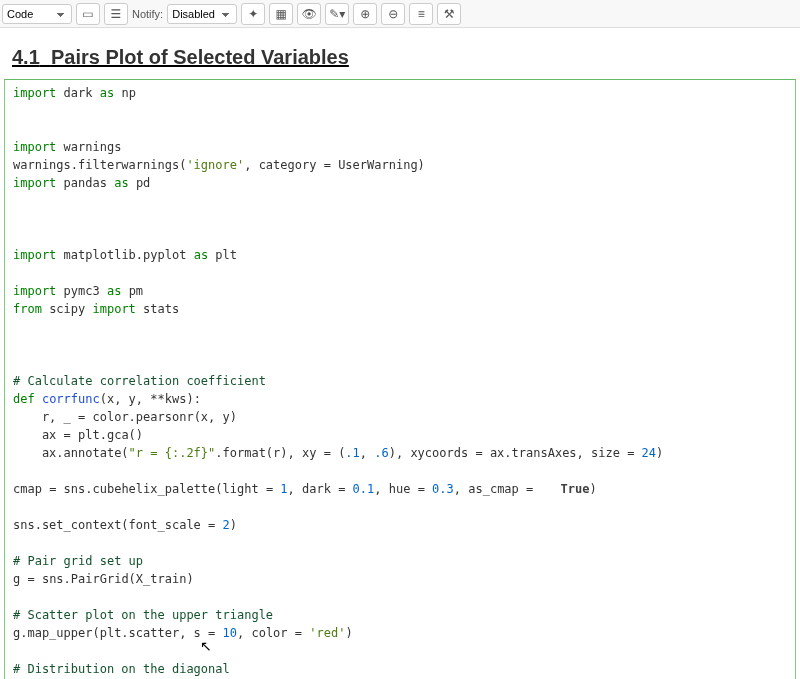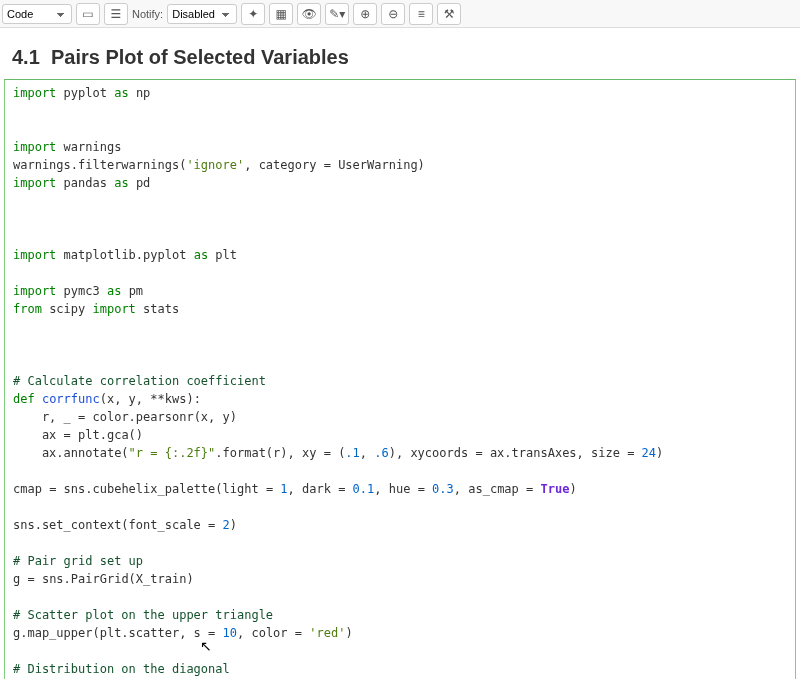--- a/index.html
+++ b/index.html
@@ -2,29 +2,29 @@
 <html><head>
 <meta charset="utf-8">
 <style>
 * { box-sizing: border-box; margin: 0; padding: 0; }
 body { font-family: -apple-system, BlinkMacSystemFont, "Segoe UI", sans-serif; background: #fff; width: 800px; height: 679px; overflow: hidden; position: relative; }
 .toolbar { display: flex; align-items: center; gap: 4px; padding: 4px 2px; border-bottom: 1px solid #ddd; background: #f8f8f8; height: 28px; }
 .dropdown { font-size: 11px; padding: 2px 4px; border: 1px solid #ccc; border-radius: 3px; background: #fff; width: 70px; height: 20px; appearance: none; -webkit-appearance: none; background-image: linear-gradient(45deg, transparent 50%, #666 50%), linear-gradient(135deg, #666 50%, transparent 50%); background-position: calc(100% - 10px) 8px, calc(100% - 6px) 8px; background-size: 4px 4px, 4px 4px; background-repeat: no-repeat; }
 .toolbar-btn { width: 24px; height: 22px; border: 1px solid #ccc; border-radius: 3px; background: #fff; cursor: pointer; display: flex; align-items: center; justify-content: center; font-size: 12px; color: #555; }
 .toolbar-label { font-size: 11px; color: #555; }
 .notebook { padding: 8px 4px; overflow-y: auto; height: calc(100% - 28px); }
-.heading-cell { padding: 10px 8px 10px 8px; }
+.heading-cell { padding: 10px 8px 10px 8px; text-decoration: underline; }
 .heading-cell h3 { font-size: 20px; font-weight: bold; color: #333; }
 .input-cell { border: 1px solid #7fcf7f; border-top: 1px solid #66b966; background: #fff; margin: 0 0 0 0; position: relative; }
 .code-area { font-family: "Menlo", "Monaco", "Consolas", monospace; font-size: 12px; line-height: 1.5; padding: 4px 8px; color: #333; white-space: pre; }
 .kw { color: #008000; font-weight: normal; }
 .str { color: #4d7c0f; }
 .num { color: #0064c8; }
 .name { color: #1d4ed8; }
-.bool { color: #6d28d9; font-weight: bold; }
+.bool { color: #404040; font-weight: bold; margin-left: 20px; }
 .cmt { color: #14532d; }
 .cursor-arrow { position: absolute; left: 200px; top: 638px; font-size: 14px; color: #000; pointer-events: none; }
 </style>
 </head>
 <body>
 
 <div class="toolbar">
   <select class="dropdown"><option>Code</option></select>
   <button class="toolbar-btn">▭</button>
   <button class="toolbar-btn">☰</button>
@@ -40,21 +40,21 @@
   <button class="toolbar-btn">⚒</button>
 </div>
 
 <div class="notebook">
 
   <div class="heading-cell">
     <h3><span>4.1</span>&nbsp;&nbsp;<span>Pairs Plot of Selected Variables</span></h3>
   </div>
 
   <div class="input-cell">
-<div class="code-area"><span class="kw">import</span> <span>pyplot</span> <span class="kw">as</span> <span>np</span>
+<div class="code-area"><span class="kw">import</span> <span>dark</span> <span class="kw">as</span> <span>np</span>
 
 
 <span class="kw">import</span> <span>warnings</span>
 <span>warnings.filterwarnings(</span><span class="str">'ignore'</span><span>, category </span><span>=</span><span> UserWarning)</span>
 <span class="kw">import</span> <span>pandas</span> <span class="kw">as</span> <span>pd</span>
 
 
 
 <span class="kw">import</span> <span>matplotlib.pyplot</span> <span class="kw">as</span> <span>plt</span>
 

